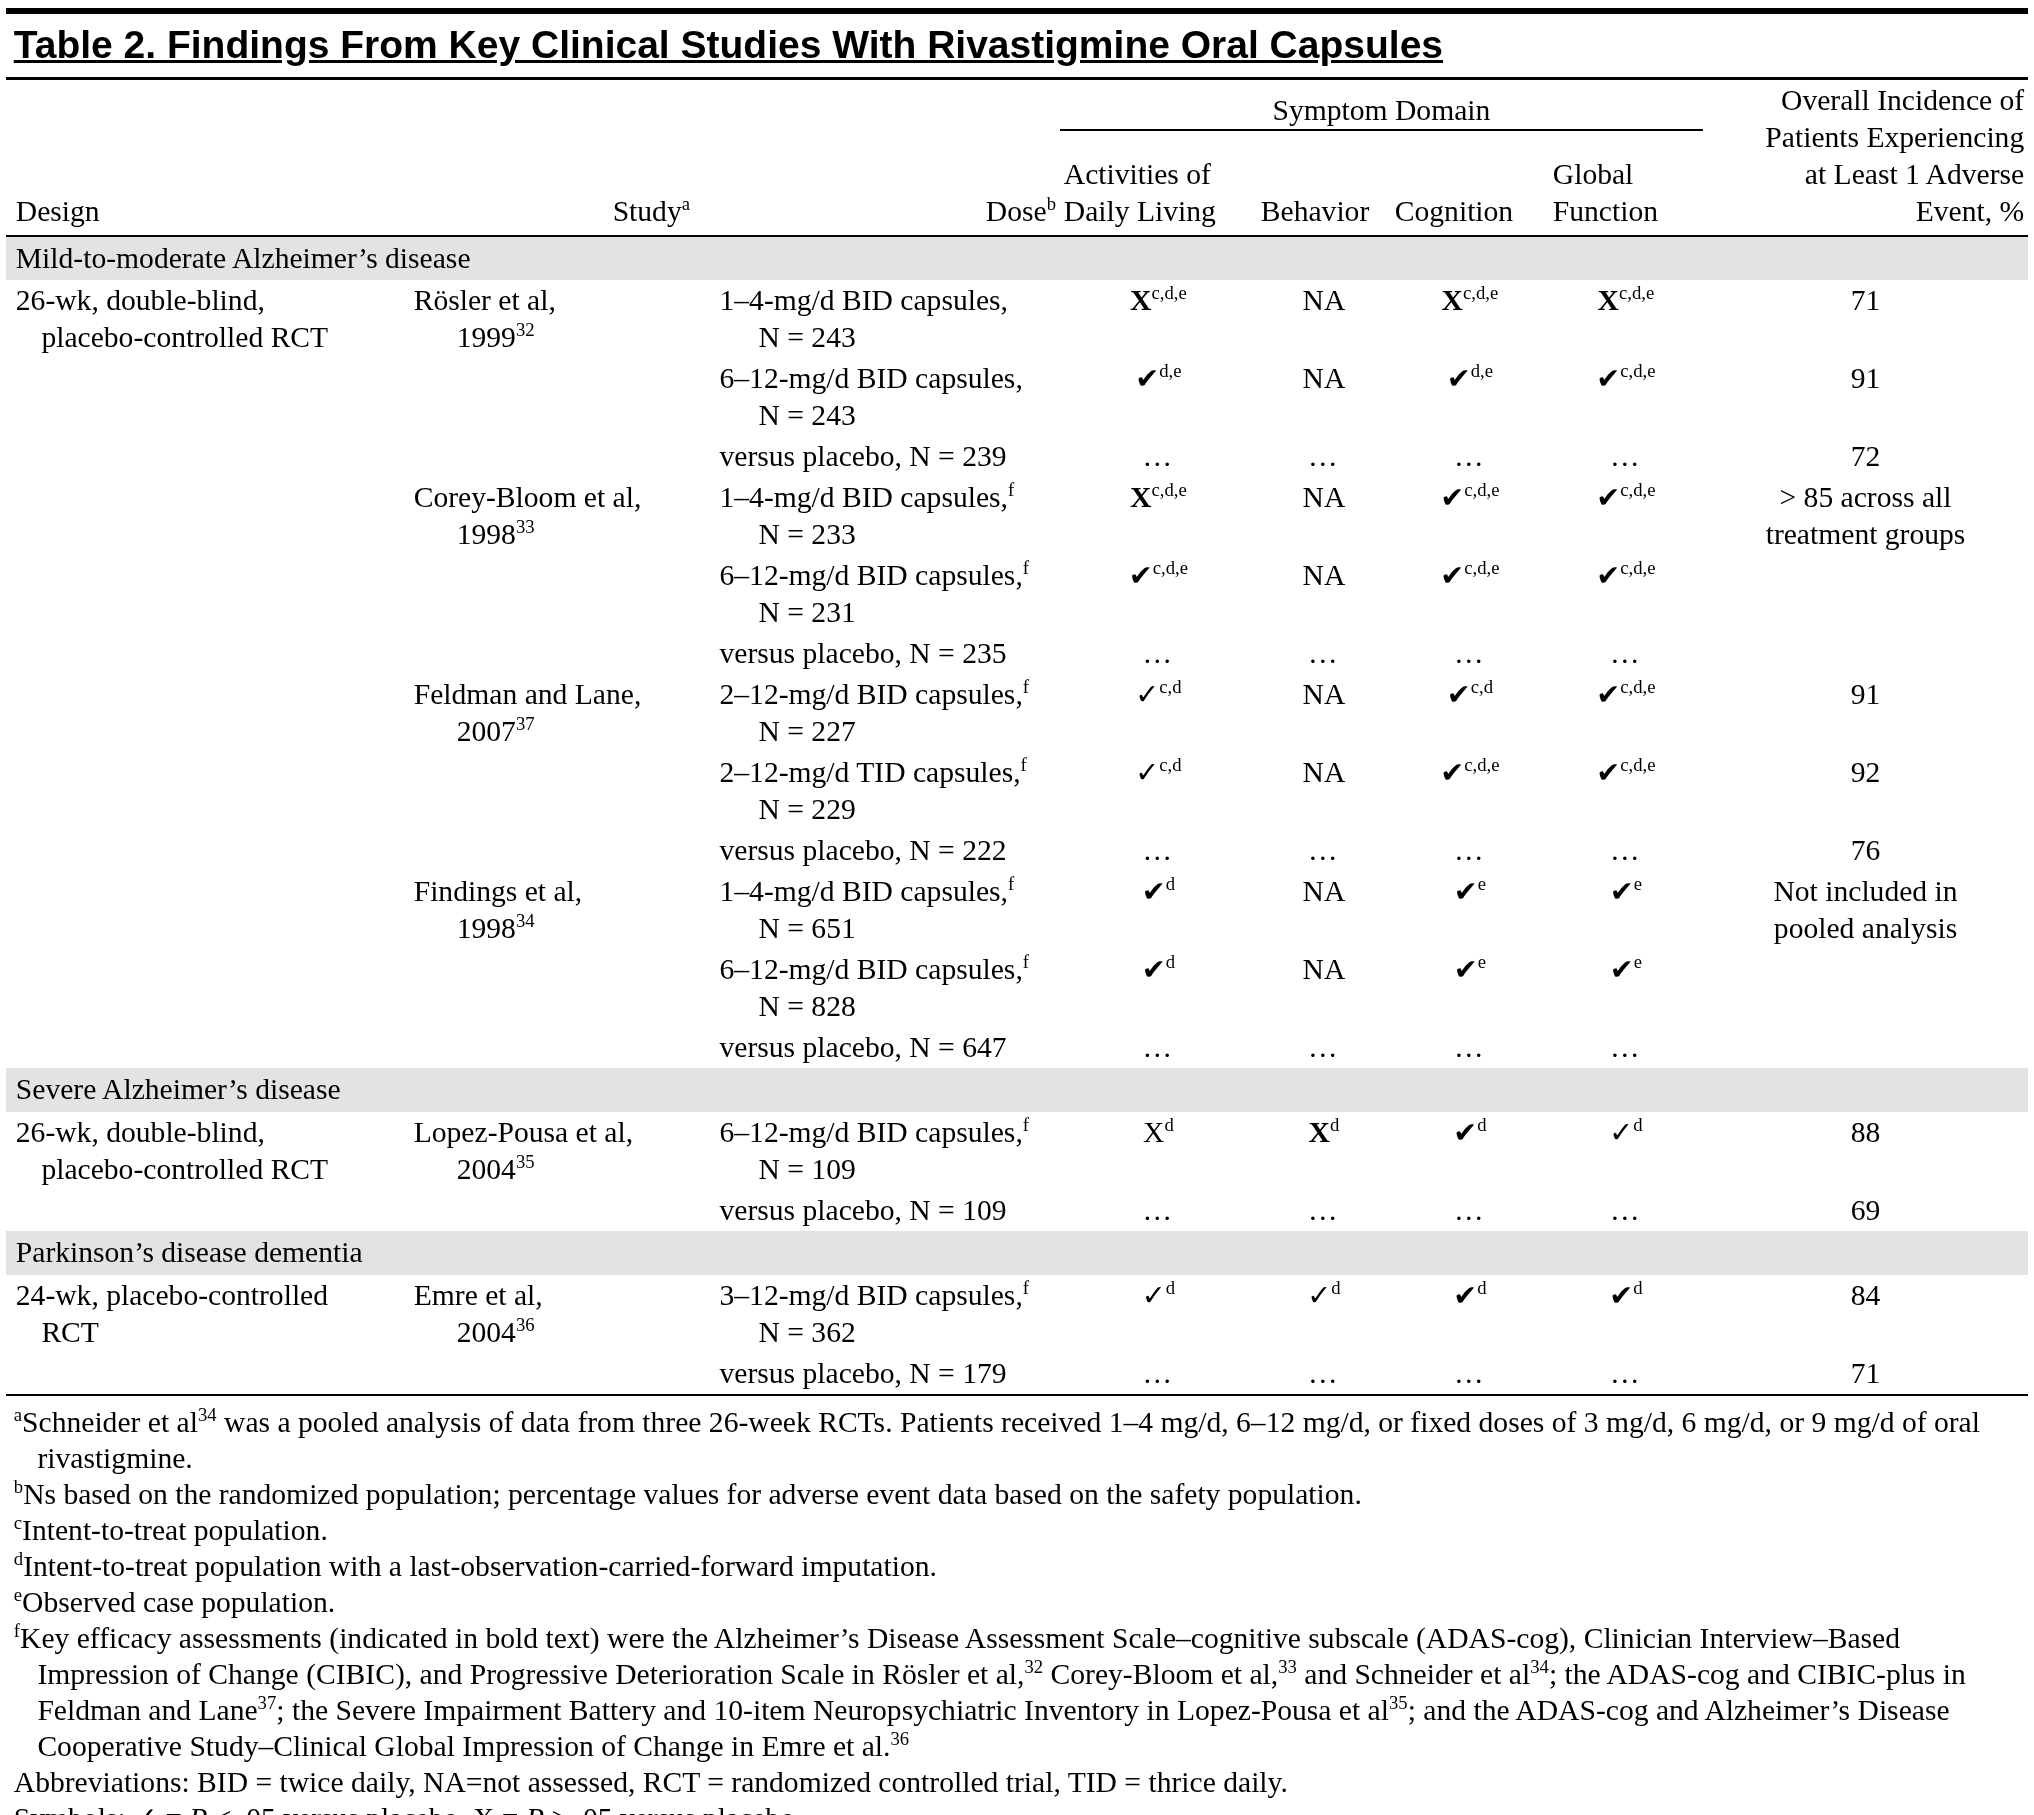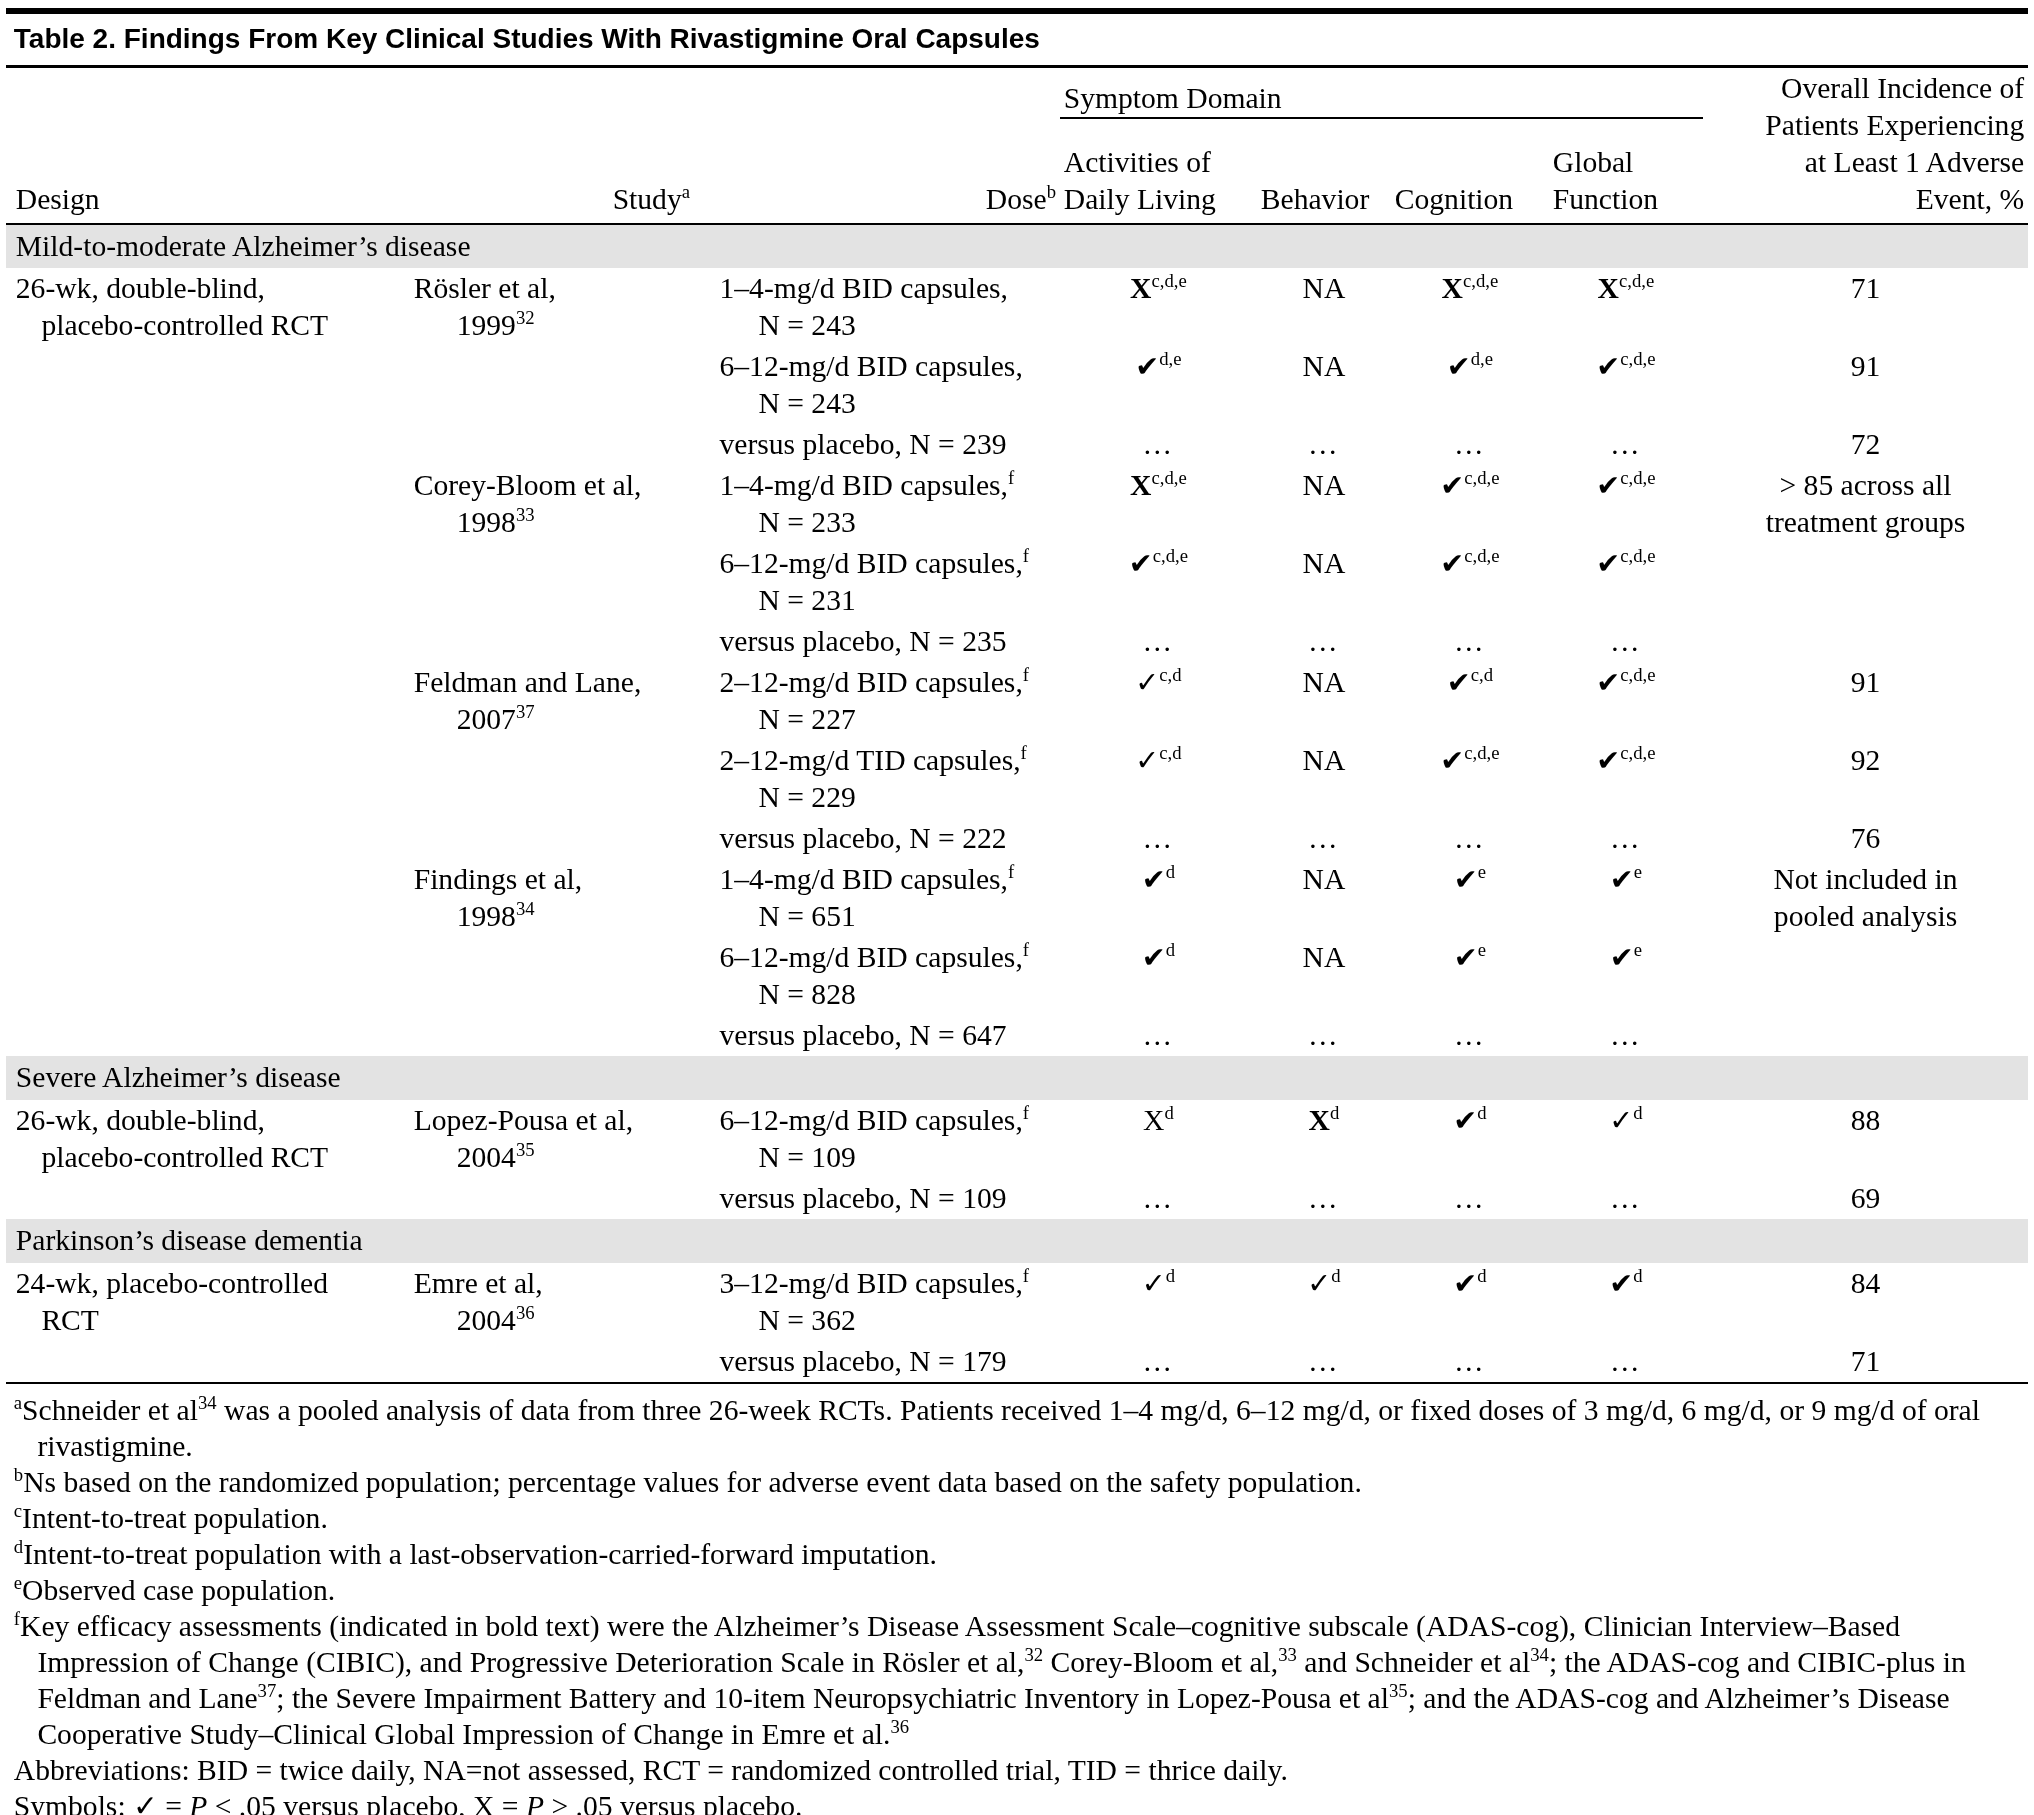--- a/index.html
+++ b/index.html
@@ -10,40 +10,41 @@
   }
   .page{width:2034px;min-height:1815px;box-sizing:border-box;padding:7.9px 5.9px 0;}
 
   
   .title-bar{
     border-top:6.9px solid #000;
     border-bottom:3.9px solid #000;
     padding:8.9px 7.9px 9.9px;
     font-family:"Liberation Sans","DejaVu Sans",sans-serif;
     font-weight:700;
-    font-size:28px;
+    font-size:39px;
+    text-decoration:underline;
   }
 
   
   table.main{
     width:100%;
     border-collapse:collapse;
     table-layout:fixed;
     font-size:29.6px;
     line-height:37px;
   }
   thead th{
     font-weight:normal;
     vertical-align:bottom;
     padding:2px 3.9px 4.9px;
     border-bottom:2px solid #000;
   }
   th.c-design{text-align:left;padding-left:9.9px;}
   th.c-study,th.c-dose{text-align:right;}
-  th.c-sd{text-align:left;padding-bottom:0;}
+  th.c-sd{text-align:center;padding-bottom:0;}
   th.c-dom{text-align:left;}
   th.c-ae{text-align:right;}
   sup{font-size:18.7px;line-height:0;vertical-align:super;}
 
   tbody td{vertical-align:top;padding:2px 3.9px;}
   tr.section-row td{
     background:var(--band,#e3e3e3);
     padding:3px 9.9px 3.9px;
     margin-top:48px;
   }

